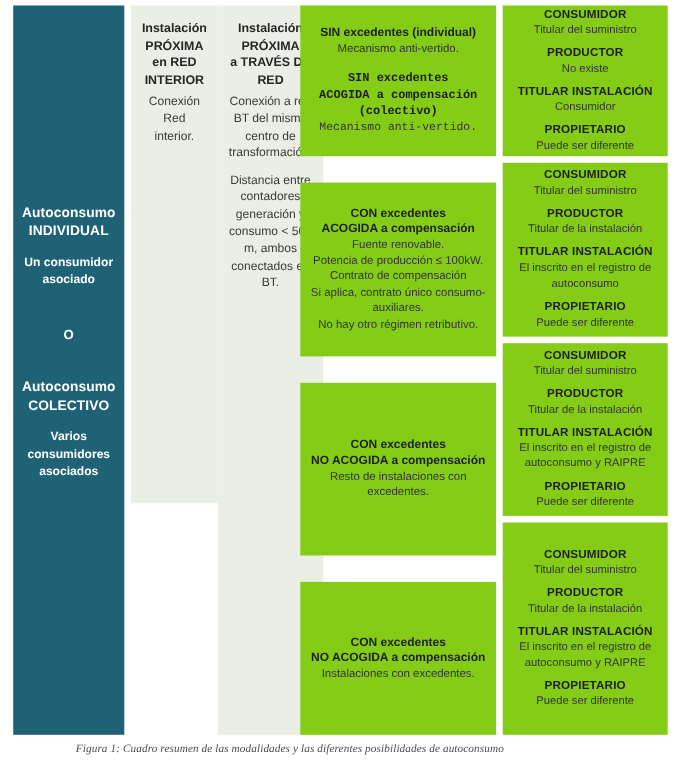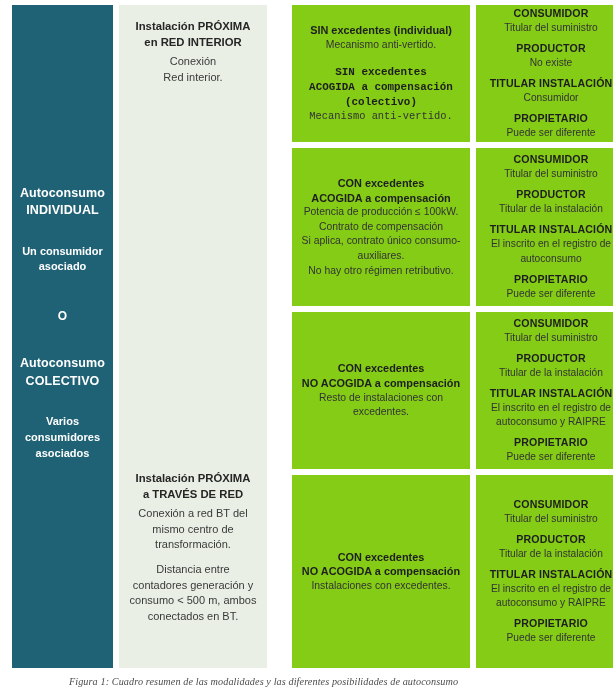--- a/index.html
+++ b/index.html
@@ -55,35 +55,34 @@
   .mod-title {
     font-weight: bold;
     font-size: 12.5px;
     line-height: 1.38;
     letter-spacing: .1px;
   }
   .mod-sub {
     font-weight: bold;
     font-size: 11px;
     line-height: 1.45;
-    margin-top: 24px;
+    margin-top: 12px;
   }
   .mod-or {
     font-weight: bold;
     font-size: 12px;
     margin: 34px 0 32px 0;
     text-align: center;
   }
 
   
   .col-connection {
     width: 148px;
     flex: 0 0 148px;
     display: flex;
-    flex-direction: column;
     gap: 0;
     border-radius: 20px;
   }
   .conn-cell {
     background: #e9efe5;
     box-sizing: border-box;
     padding: 14px 10px 10px 10px;
     text-align: center;
   }
   .conn-cell.tall { height: 452px; }
@@ -101,22 +100,21 @@
     margin-top: 4px;
   }
   .conn-body + .conn-body { margin-top: 9px; }
 
   
   .col-detail {
     width: 178px;
     flex: 0 0 178px;
     display: flex;
     flex-direction: column;
-    gap: 6px;
-    margin-left: 19px;
+    gap: 24px;
   }
   
   .col-roles {
     width: 150px;
     flex: 0 0 150px;
     display: flex;
     flex-direction: column;
     gap: 6px;
   }
   .green-cell {
@@ -244,20 +242,21 @@
           <div class="d-head">SIN excedentes</div>
           <div class="d-head">ACOGIDA a compensación</div>
           <div class="d-head">(colectivo)</div>
           <div class="d-body">Mecanismo anti-vertido.</div>
         </div>
       </div>
 
       <div class="green-cell r2">
         <div class="d-head">CON excedentes</div>
         <div class="d-head">ACOGIDA a compensación</div>
+        <div class="d-body">Fuente renovable.</div>
         <div class="d-body">Potencia de producción ≤ 100kW.</div>
         <div class="d-body">Contrato de compensación</div>
         <div class="d-body">Si aplica, contrato único consumo-auxiliares.</div>
         <div class="d-body">No hay otro régimen retributivo.</div>
       </div>
 
       <div class="green-cell r3">
         <div class="d-head">CON excedentes</div>
         <div class="d-head">NO ACOGIDA a compensación</div>
         <div class="d-body">Resto de instalaciones con excedentes.</div>

